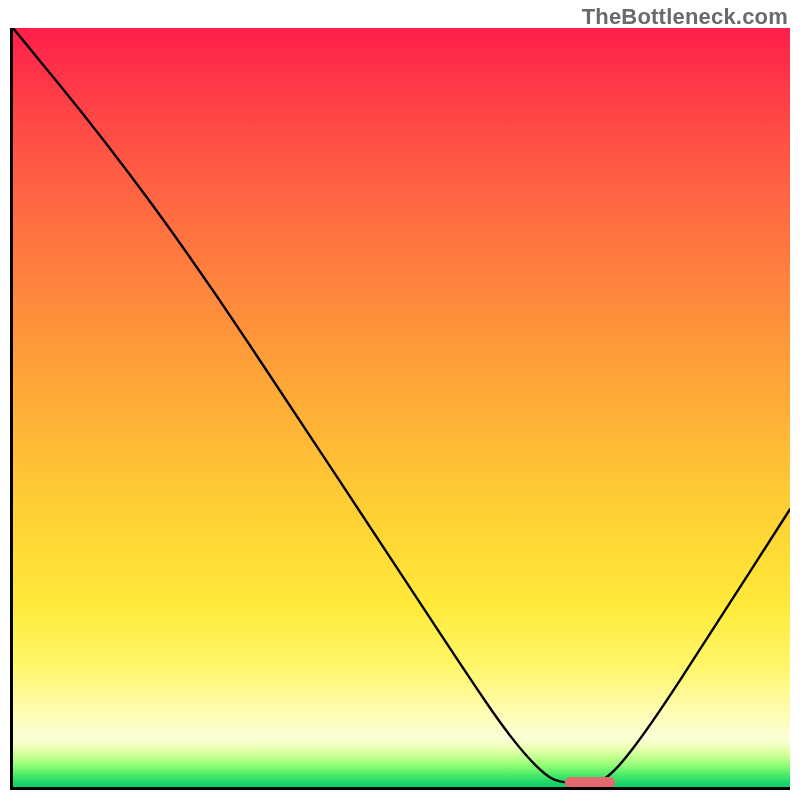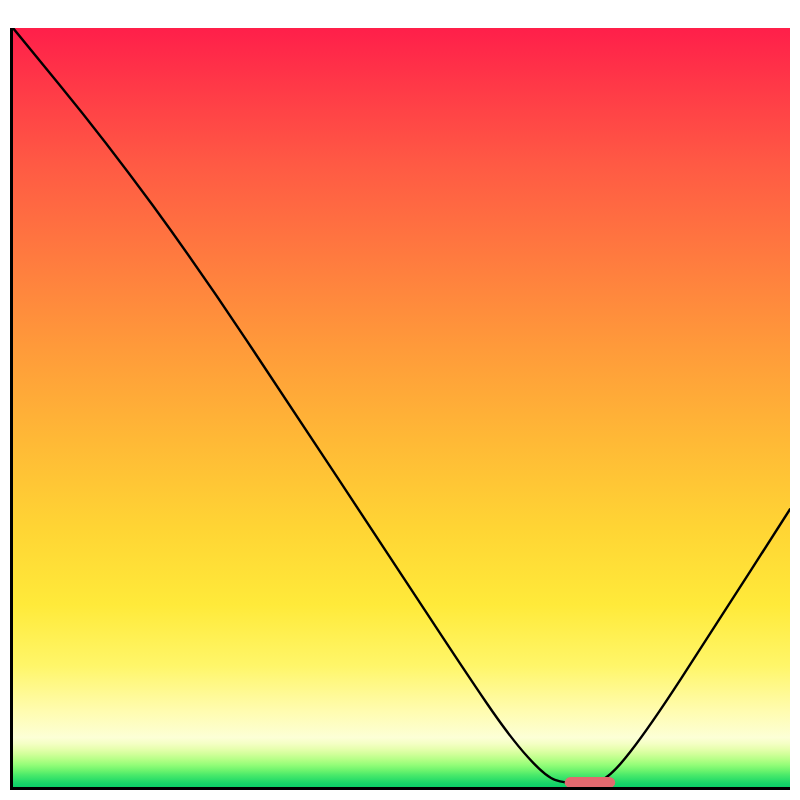--- a/index.html
+++ b/index.html
@@ -71,20 +71,21 @@
     position: absolute;
     inset: 0;
     width: 100%;
     height: 100%;
   }
 </style>
 </head>
 <body>
 
 <div class="wrap">
+  <div class="watermark">TheBottleneck.com</div>
 
   <div class="plot-frame">
     <div class="gradient"></div>
     <svg class="overlay" viewBox="0 0 780 760" preserveAspectRatio="none">
       <path id="curve-path" fill="none" stroke="#000000" stroke-width="2.4" stroke-linecap="round" stroke-linejoin="round" d="M 0.0 0.0 Q 0.0 0.0 46.8 57.0 Q 93.6 114.0 140.4 177.8 Q 187.2 241.7 234.0 312.0 Q 280.8 382.3 327.6 453.0 Q 374.4 523.6 413.4 582.9 Q 452.4 642.2 475.8 676.4 Q 499.2 710.6 516.8 730.0 Q 534.3 749.4 544.0 752.8 Q 553.8 756.2 567.5 756.2 Q 581.1 756.2 590.9 752.8 Q 600.6 749.4 620.1 724.3 Q 639.6 699.2 670.8 651.3 Q 702.0 603.4 741.0 542.6 T 780.0 481.8"></path>
       <rect id="marker-band" rx="6" ry="6" x="553.8" y="750.1" width="50.7" height="10.6" fill="#e26a6f"></rect>
     </svg>
   </div>
 </div>
 

